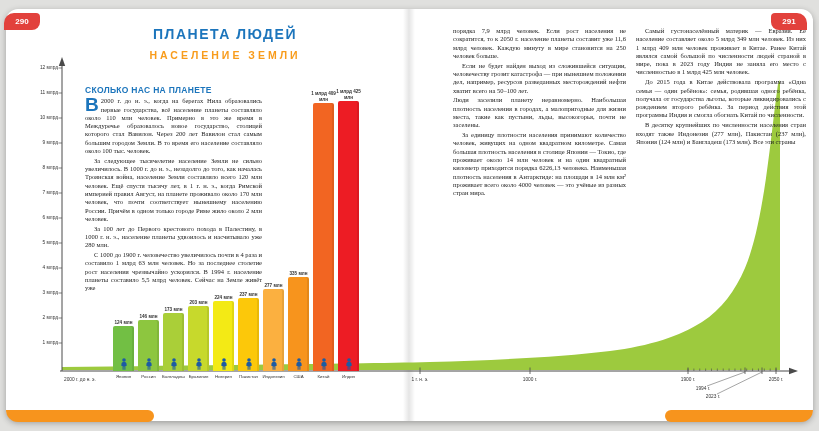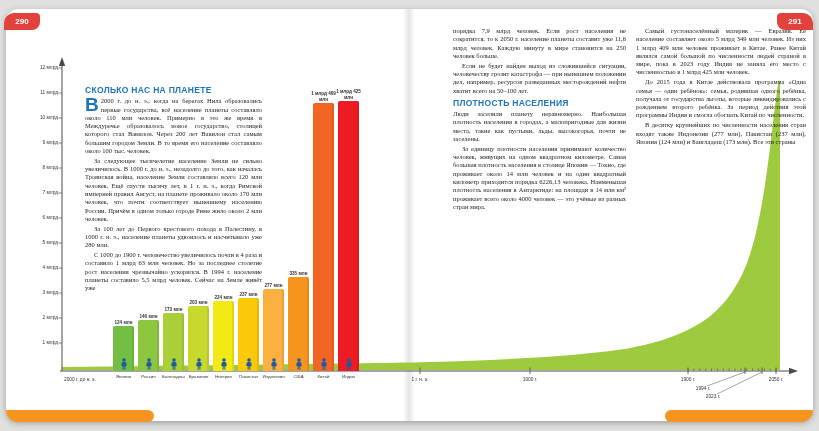--- a/index.html
+++ b/index.html
@@ -3,21 +3,21 @@
 <meta charset="utf-8">
 <style>
   html,body{margin:0;padding:0;background:#d6d6d4;}
   .canvas{position:relative;width:819px;height:431px;background:#e0e0de;font-family:"Liberation Sans",sans-serif;overflow:hidden;}
   .paper{position:absolute;left:6px;top:9px;width:807px;height:412px;background:#ffffff;border-radius:12px;box-shadow:0 2px 6px rgba(0,0,0,.3);z-index:1;}
   .gutter{position:absolute;left:403px;top:9px;width:12px;height:412px;z-index:2;
     background:linear-gradient(90deg,rgba(0,0,0,0),rgba(0,0,0,.10) 50%,rgba(0,0,0,0));}
   .page-tab{position:absolute;top:13px;width:36px;height:17px;background:#e2413c;color:#fff;
     font-size:8px;font-weight:bold;display:flex;align-items:center;justify-content:center;z-index:6;}
   .page-tab.lt{left:4px;border-radius:10px 4px 8px 0;}
-  .page-tab.rt{right:6px;border-radius:4px 10px 0 8px;}
+  .page-tab.rt{right:12px;border-radius:4px 10px 0 8px;}
   .strip{position:absolute;bottom:9px;height:12px;background:#f7941d;z-index:6;}
   .strip.lt{left:6px;width:148px;border-radius:0 6px 6px 12px;}
   .strip.rt{right:6px;width:148px;border-radius:6px 0 12px 6px;}
 
   .left-header{position:absolute;left:60px;top:26px;width:330px;text-align:center;z-index:4;}
   .title{color:#1c75bc;font-size:14px;font-weight:bold;letter-spacing:1.5px;}
   .subtitle{color:#f89c1c;font-size:10.5px;font-weight:bold;letter-spacing:3px;margin-top:7px;}
   .sec-head{color:#1c75bc;font-size:8.5px;font-weight:bold;letter-spacing:.3px;margin:0 0 3px 0;font-family:"Liberation Sans",sans-serif;}
 
   .col{position:absolute;font-family:"Liberation Serif",serif;font-size:6.5px;line-height:8.3px;
@@ -194,33 +194,36 @@
   <div id="xlabels">
       <div class="xtick" style="top: 377px; left: 64px;">2000 г. до н. э.</div>
       <div class="xtick" style="top: 377px; left: 420px; transform: translateX(-50%);">1 г. н. э.</div>
       <div class="xtick" style="top: 377px; left: 530px; transform: translateX(-50%);">1000 г.</div>
       <div class="xtick" style="top: 377px; left: 688px; transform: translateX(-50%);">1900 г.</div>
       <div class="xtick" style="top: 386px; left: 703px; transform: translateX(-50%);">1994 г.</div>
       <div class="xtick" style="top: 394px; left: 713px; transform: translateX(-50%);">2023 г.</div>
       <div class="xtick" style="top: 377px; left: 776px; transform: translateX(-50%);">2050 г.</div>
     </div>
 
+  <div class="left-header">
+    <div class="title">ПЛАНЕТА ЛЮДЕЙ</div>
+    <div class="subtitle">НАСЕЛЕНИЕ ЗЕМЛИ</div>
+  </div>
 
   <div class="col" style="left:85px;top:82px;width:177px;">
     <h3 class="sec-head">СКОЛЬКО НАС НА ПЛАНЕТЕ</h3>
     <p class="nodent"><span class="dropcap">В</span><span>2000 г. до н. э., когда на берегах Нила образовались первые государства, всё население планеты составляло около 110 млн человек. Примерно в это же время в Междуречье образовалось новое государство, столицей которого стал Вавилон. Через 200 лет Вавилон стал самым большим городом Земли. В то время его население составляло около 100 тыс. человек.</span></p>
     <p>За следующее тысячелетие население Земли не сильно увеличилось. В 1000 г. до н. э., незадолго до того, как началась Троянская война, население Земли составляло всего 120 млн человек. Ещё спустя тысячу лет, в 1 г. н. э., когда Римской империей правил Август, на планете проживало около 170 млн человек, что почти соответствует нынешнему населению России. Причём в одном только городе Риме жило около 2 млн человек.</p>
     <p>За 100 лет до Первого крестового похода в Палестину, в 1000 г. н. э., население планеты удвоилось и насчитывало уже 280 млн.</p>
     <p>С 1000 до 1900 г. человечество увеличилось почти в 4 раза и составило 1 млрд 63 млн человек. Но за последнее столетие рост населения чрезвычайно ускорился. В 1994 г. население планеты составило 5,5 млрд человек. Сейчас на Земле живёт уже</p>
   </div>
 
   <div class="col" style="left:453px;top:27px;width:173px;">
     <p class="nodent">порядка 7,9 млрд человек. Если рост населения не сократится, то к 2050 г. население планеты составит уже 11,6 млрд человек. Каждую минуту в мире становится на 250 человек больше.</p>
     <p>Если не будет найден выход из сложившейся ситуации, человечеству грозит катастрофа — при нынешнем положении дел, например, ресурсов разведанных месторождений нефти хватит всего на 50–100 лет.</p>
-    <h3 class="sec-head">ПЛОТНОСТЬ НАСЕЛЕНИЯ</h3>
     <p class="nodent">Люди заселили планету неравномерно. Наибольшая плотность населения в городах, а малопригодные для жизни места, такие как пустыни, льды, высокогорья, почти не заселены.</p>
     <p>За единицу плотности населения принимают количество человек, живущих на одном квадратном километре. Самая большая плотность населения в столице Японии — Токио, где проживает около 14 млн человек и на один квадратный километр приходится порядка 6226,13 человека. Наименьшая плотность населения в Антарктиде: на площади в 14 млн км² проживает всего около 4000 человек — это учёные из разных стран мира.</p>
   </div>
 
   <div class="col" style="left:636px;top:27px;width:170px;">
     <p>Самый густонаселённый материк — Евразия. Её население составляет около 5 млрд 349 млн человек. Из них 1 млрд 409 млн человек проживает в Китае. Ранее Китай являлся самой большой по численности людей страной в мире, пока в 2023 году Индия не заняла его место с численностью в 1 млрд 425 млн человек.</p>
     <p>До 2015 года в Китае действовала программа «Одна семья — один ребёнок»: семья, родившая одного ребёнка, получала от государства льготы, которые ликвидировались с рождением второго ребёнка. За период действия этой программы Индия и смогла обогнать Китай по численности.</p>
     <p>В десятку крупнейших по численности населения стран входят также Индонезия (277 млн), Пакистан (237 млн), Япония (124 млн) и Бангладеш (173 млн). Все эти страны</p>
   </div>
 

